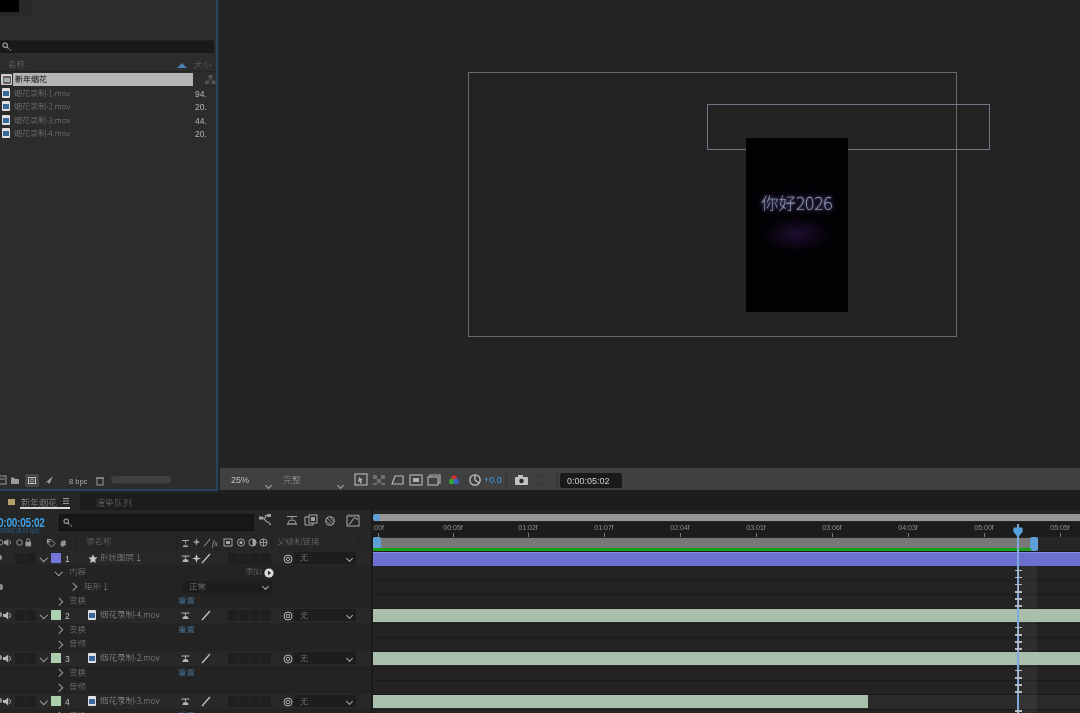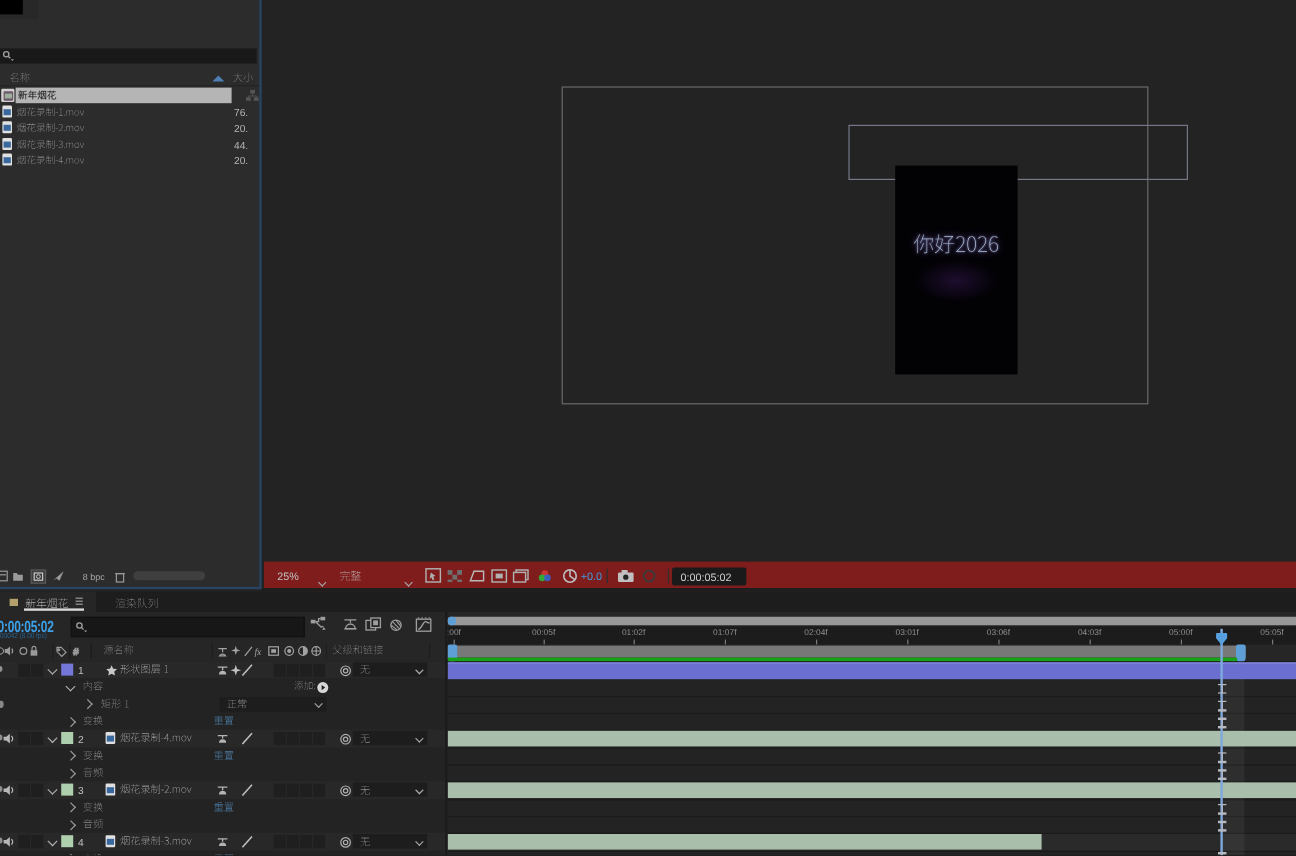--- a/index.html
+++ b/index.html
@@ -96,21 +96,21 @@
             <use href="#U597D" x="1000"></use>
             <use href="#U32" x="2000"></use>
             <use href="#U30" x="2521"></use>
             <use href="#U32" x="3042"></use>
             <use href="#U36" x="3563"></use>
           </g>
         </svg>
     <div class="abs" style="left:16px;top:78px;width:70px;height:36px;background:radial-gradient(ellipse at center,rgba(88,42,138,0.32),rgba(0,0,0,0) 70%);"></div>
   </div>
 
-  <div class="abs" style="left:0;top:468px;width:860px;height:25px;background:#7f1d1d;">
+  <div class="abs" style="left:0;top:468px;width:860px;height:25px;background:#404040;">
     <div class="abs txt" style="left:11px;top:7px;color:#c2c2c2;">25%</div>
     <div class="ddc abs" style="left:46px;top:15px;border-top-color:#999;"></div>
     <svg class="abs" style="left:63px;top:6.5px;" width="20" height="11">
           <g fill="#c8c8c8" transform="translate(0,8.10) scale(0.00900)">
             <use href="#U5B8C" x="0"></use>
             <use href="#U6574" x="1000"></use>
           </g>
         </svg>
     <div class="ddc abs" style="left:118px;top:15px;border-top-color:#999;"></div>
     <div class="abs" id="vicons" style="left:134px;top:4px;">
@@ -205,21 +205,21 @@
             <use href="#U5F55" x="2000"></use>
             <use href="#U5236" x="3000"></use>
             <use href="#U2D" x="4000"></use>
             <use href="#U31" x="4324"></use>
             <use href="#U2E" x="4845"></use>
             <use href="#U6D" x="5076"></use>
             <use href="#U6F" x="5965"></use>
             <use href="#U76" x="6551"></use>
           </g>
         </svg>
-        <span class="fsize">76.</span>
+        <span class="fsize">94.</span>
       </div>
   <div class="abs prow" style="top:100px;">
         <span class="ficon"></span>
         <svg class="abs" style="left:14px;top:1.5px;" width="59" height="10">
           <g fill="#b4b4b4" transform="translate(0,7.20) scale(0.00800)">
             <use href="#U70DF" x="0"></use>
             <use href="#U82B1" x="1000"></use>
             <use href="#U5F55" x="2000"></use>
             <use href="#U5236" x="3000"></use>
             <use href="#U2D" x="4000"></use>

